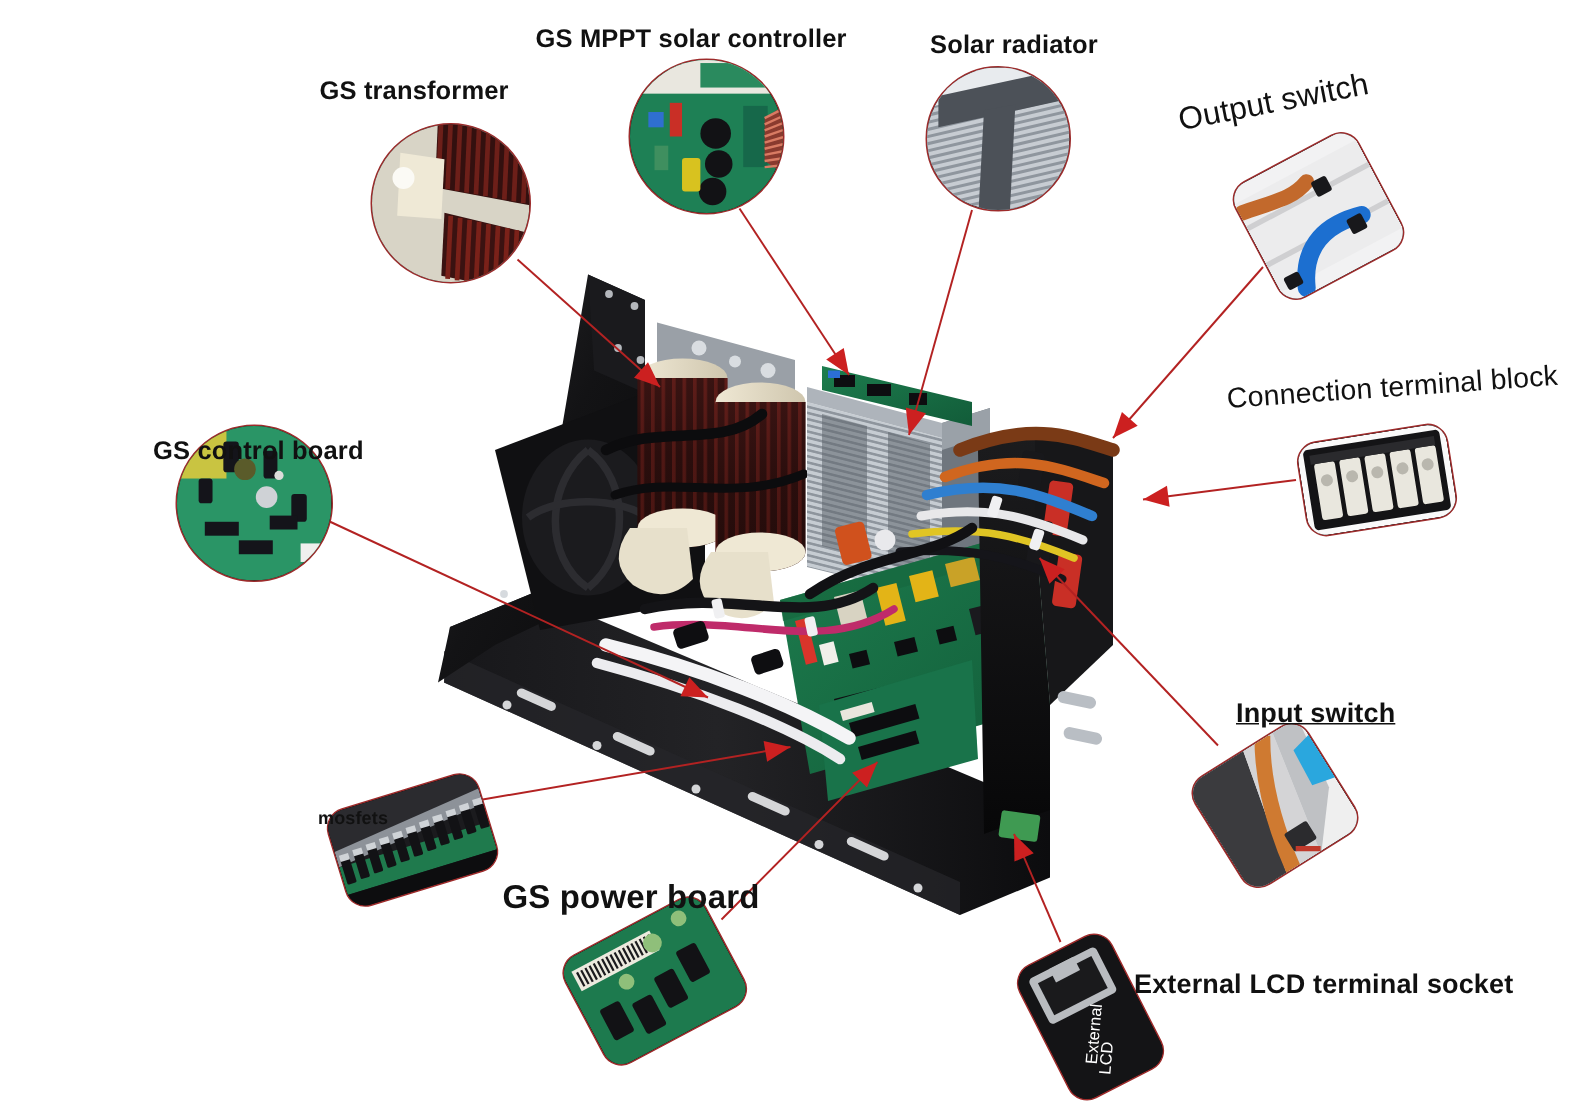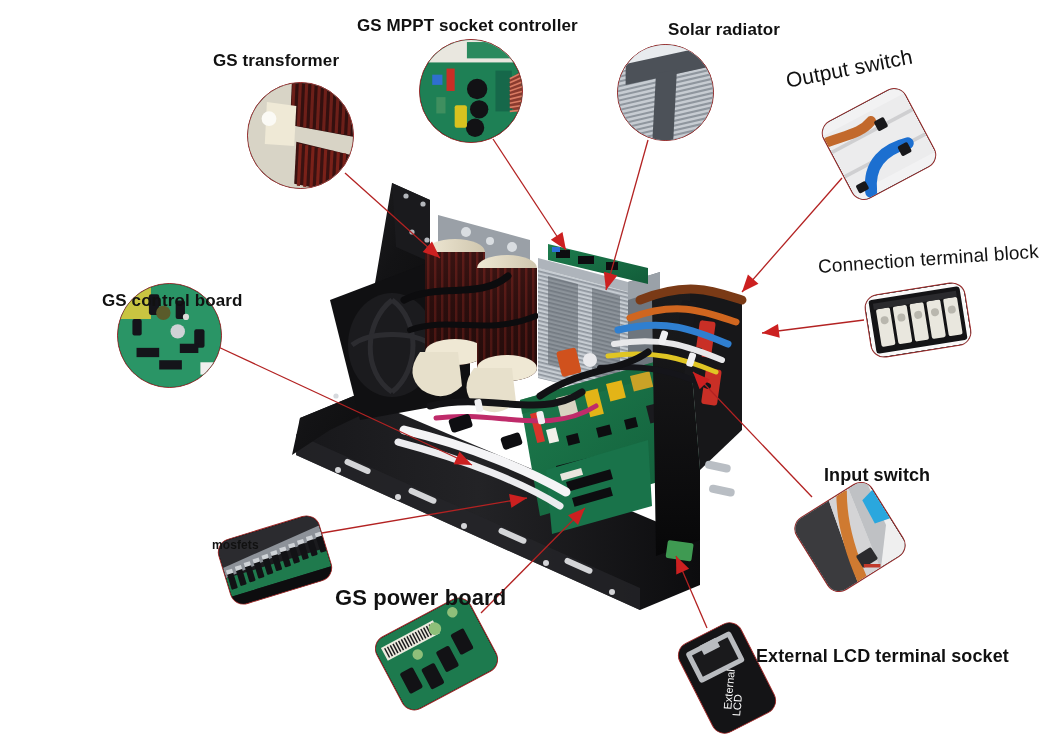--- a/index.html
+++ b/index.html
@@ -300,21 +300,21 @@
             <line x1="88" y1="46" x2="100" y2="41.2"></line>
             <line x1="88" y1="50" x2="100" y2="45.8"></line>
             <line x1="88" y1="54" x2="100" y2="50.4"></line>
             <line x1="88" y1="58" x2="100" y2="55"></line>
             <line x1="88" y1="62" x2="100" y2="59.599999999999994"></line>
             <line x1="88" y1="66" x2="100" y2="64.19999999999999"></line>
             <line x1="88" y1="70" x2="100" y2="68.8"></line>
           </g>
     </svg>
       </div>
-      <div class="lbl" style="left: 357px; top: 17px; font-size: 17px;">GS MPPT socket controller</div>
+      <div class="lbl" style="left: 357px; top: 17px; font-size: 17px;">GS MPPT solar controller</div>
       <div class="callout circ" style="left: 617px; top: 44px; width: 95px; height: 95px;">
         <svg class="cin" viewBox="0 0 100 100" preserveAspectRatio="xMidYMid slice">
       <rect width="100" height="100" fill="#c7ccd2"></rect>
       <g stroke="#8f969e" stroke-width="2.1">
             <line x1="-6" y1="0" x2="106" y2="-26"></line>
             <line x1="-6" y1="5" x2="106" y2="-21"></line>
             <line x1="-6" y1="10" x2="106" y2="-16"></line>
             <line x1="-6" y1="15" x2="106" y2="-11"></line>
             <line x1="-6" y1="20" x2="106" y2="-6"></line>
             <line x1="-6" y1="25" x2="106" y2="-1"></line>
@@ -337,21 +337,21 @@
             <line x1="-6" y1="110" x2="106" y2="84"></line>
             <line x1="-6" y1="115" x2="106" y2="89"></line>
             <line x1="-6" y1="120" x2="106" y2="94"></line>
             <line x1="-6" y1="125" x2="106" y2="99"></line>
           </g>
       <polygon points="0,8 100,-14 100,6 0,28" fill="#e8ebee"></polygon>
       <polygon points="8,20 100,0 100,22 8,42" fill="#4c5158"></polygon>
       <polygon points="40,30 62,26 58,104 36,104" fill="#4c5158"></polygon>
     </svg>
       </div>
-      <div class="lbl" style="left: 620px; top: 21px; font-size: 17px; margin-left: 48px;">Solar radiator</div>
+      <div class="lbl" style="left: 620px; top: 21px; font-size: 17px;">Solar radiator</div>
       <div class="callout pill" style="left: 832px; top: 100px; width: 92px; height: 86px; transform: rotate(-28deg);">
         <svg class="cin" viewBox="0 0 100 100" preserveAspectRatio="xMidYMid slice">
       <rect width="100" height="100" fill="#f2f2f3"></rect>
       <rect x="0" y="14" width="100" height="72" fill="#ececed"></rect>
       <rect x="0" y="32" width="100" height="4" fill="#cfcfd1"></rect>
       <rect x="0" y="62" width="100" height="4" fill="#cfcfd1"></rect>
       <path d="M2,22 C28,26 40,30 54,24" stroke="#c2692c" stroke-width="11" fill="none" stroke-linecap="round"></path>
       <path d="M18,92 C30,62 54,58 78,64" stroke="#1c6fd0" stroke-width="13" fill="none" stroke-linecap="round"></path>
       <rect x="56" y="26" width="12" height="12" rx="2" fill="#18181b"></rect>
       <rect x="66" y="62" width="12" height="12" rx="2" fill="#18181b"></rect>
@@ -404,21 +404,21 @@
       <rect width="100" height="100" fill="#efefef"></rect>
       <polygon points="0,0 52,0 30,100 0,100" fill="#3b3b3e"></polygon>
       <polygon points="52,0 78,0 60,100 30,100" fill="#d4d4d6"></polygon>
       <polygon points="78,0 100,0 92,60 60,100" fill="#bfc1c4"></polygon>
       <path d="M70,0 C48,34 40,72 36,100" stroke="#cf7a31" stroke-width="12" fill="none"></path>
       <polygon points="84,22 100,18 100,56 82,52" fill="#2aa7de"></polygon>
       <rect x="44" y="72" width="20" height="16" rx="2" fill="#2b2b2e"></rect>
       <path d="M46,86 L62,96" stroke="#c0392b" stroke-width="4"></path>
     </svg>
       </div>
-      <div class="lbl" style="left: 824px; top: 466px; font-size: 18px;">Input switch</div>
+      <div class="lbl" style="left: 824px; top: 466px; font-size: 18px; text-decoration: underline;">Input switch</div>
       <div class="callout pill" style="left: 222px; top: 526px; width: 104px; height: 66px; transform: rotate(-17deg);">
         <svg class="cin" viewBox="0 0 100 62" preserveAspectRatio="xMidYMid slice">
       <rect width="100" height="62" fill="#1b1b1e"></rect>
       <polygon points="0,0 100,0 100,16 0,26" fill="#2b2b2f"></polygon>
       <polygon points="0,24 100,12 100,22 0,34" fill="#8d9299"></polygon>
       <rect x="0" y="34" width="100" height="18" fill="#1f7a4d"></rect>
       <g fill="#121215">
             <rect x="3" y="30" width="6" height="16" rx="1"></rect>
             <rect x="12" y="29.1" width="6" height="16" rx="1"></rect>
             <rect x="21" y="28.2" width="6" height="16" rx="1"></rect>

